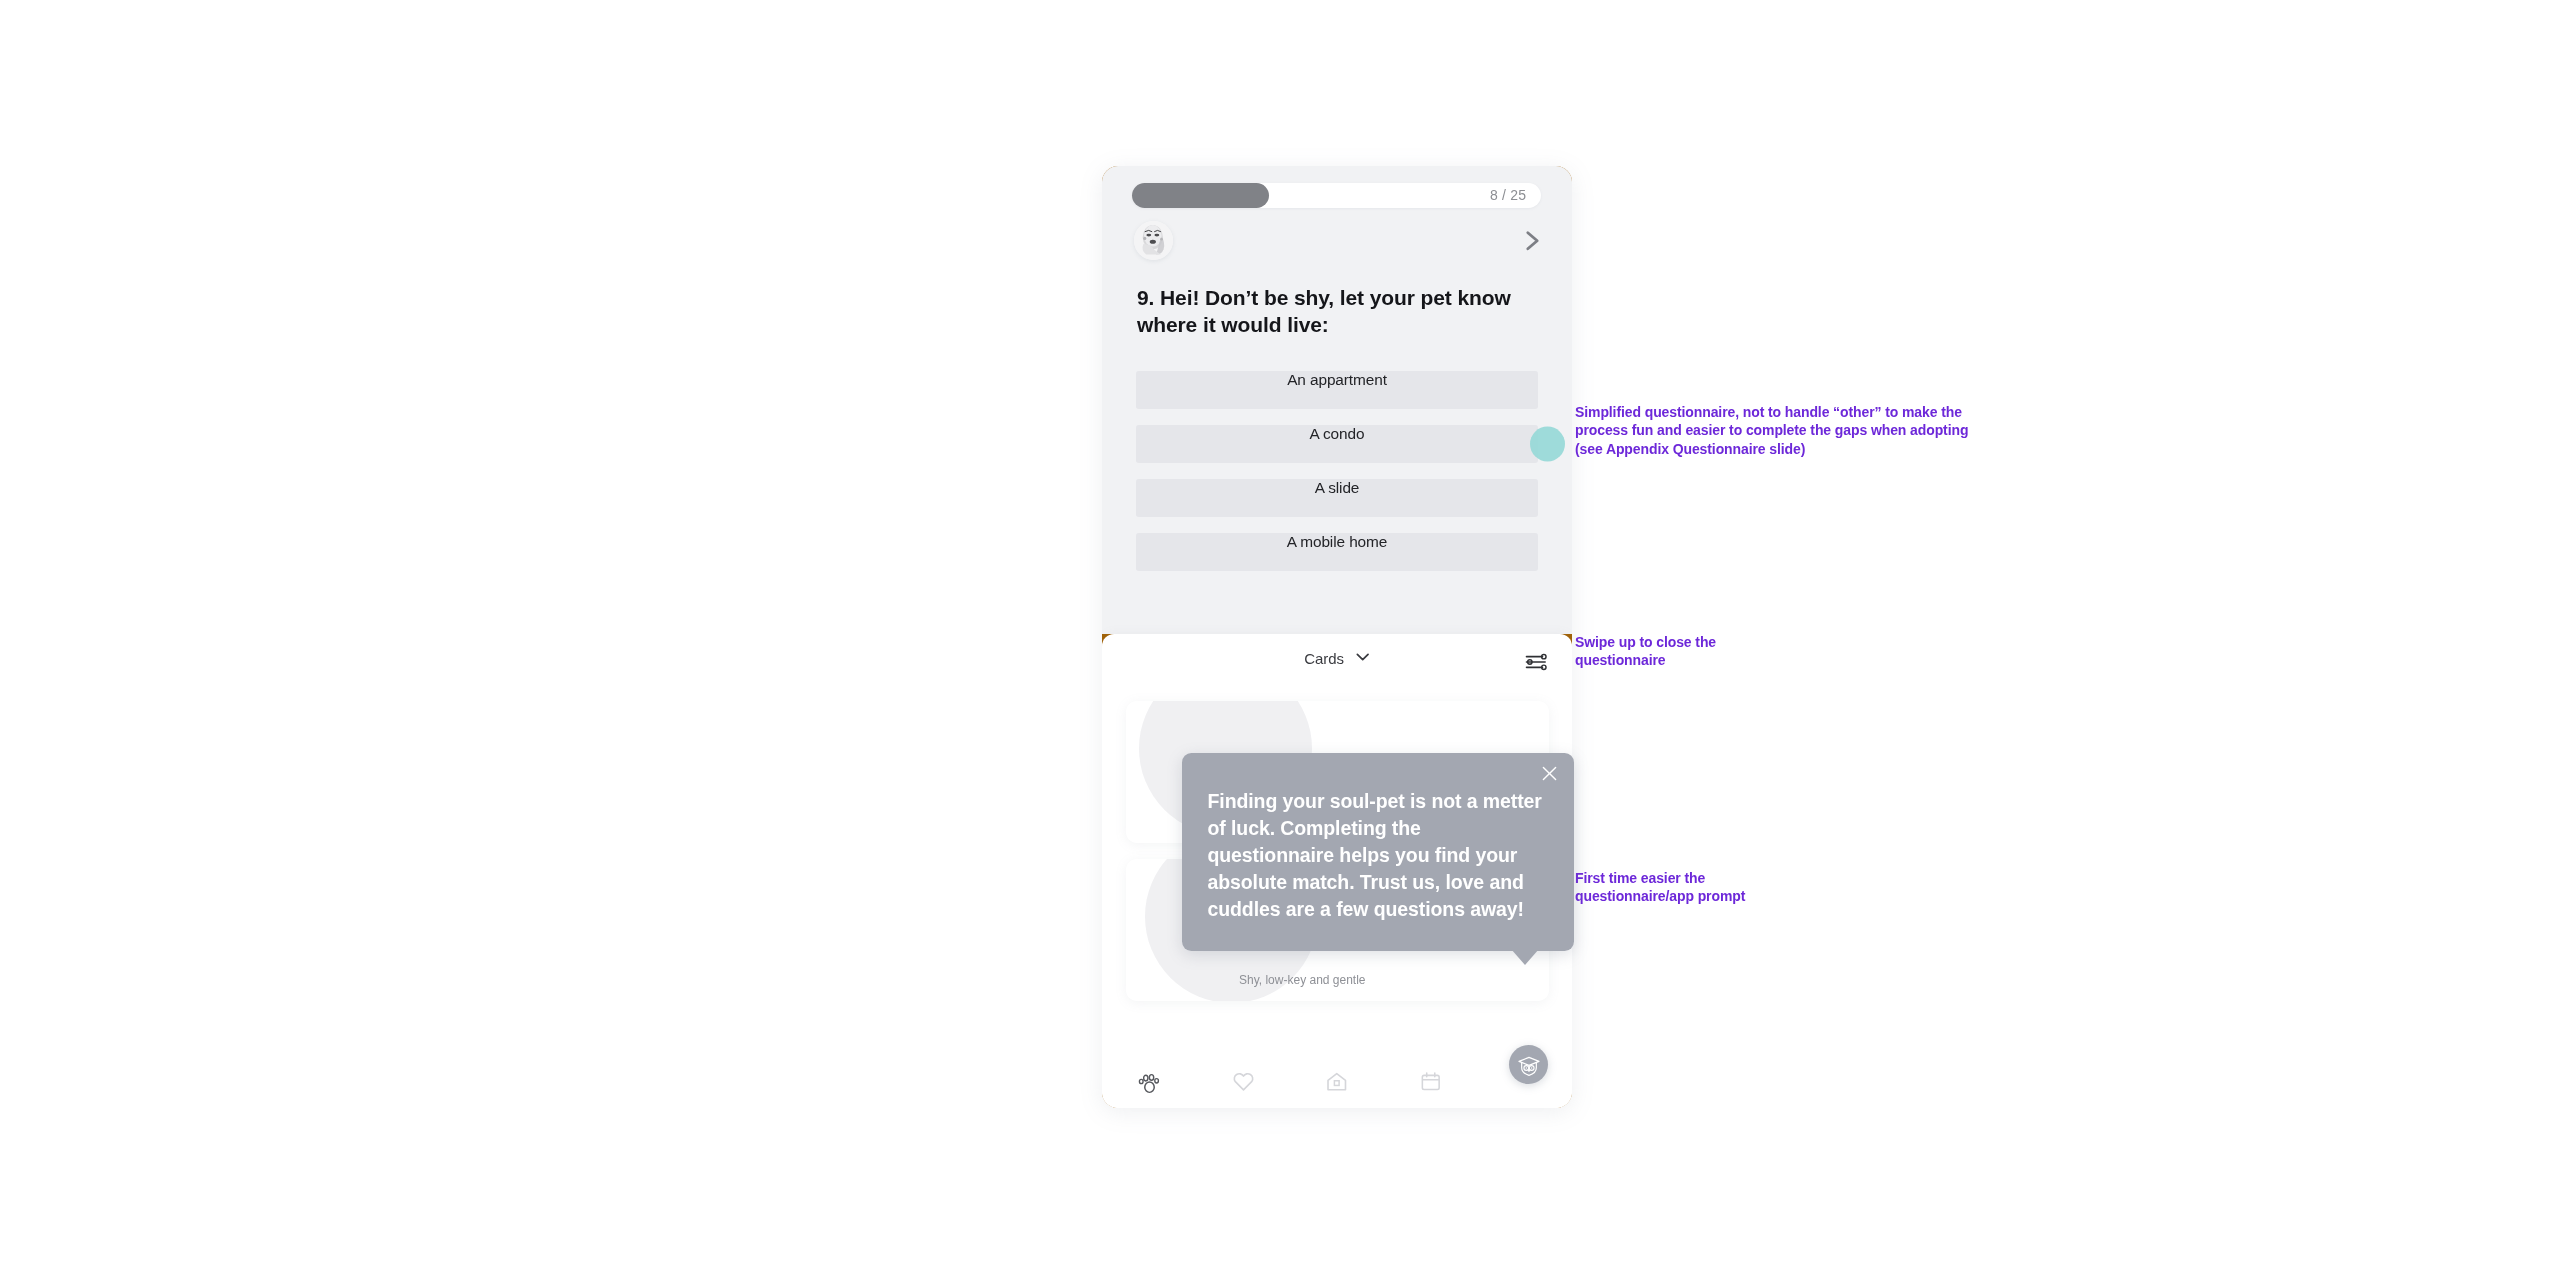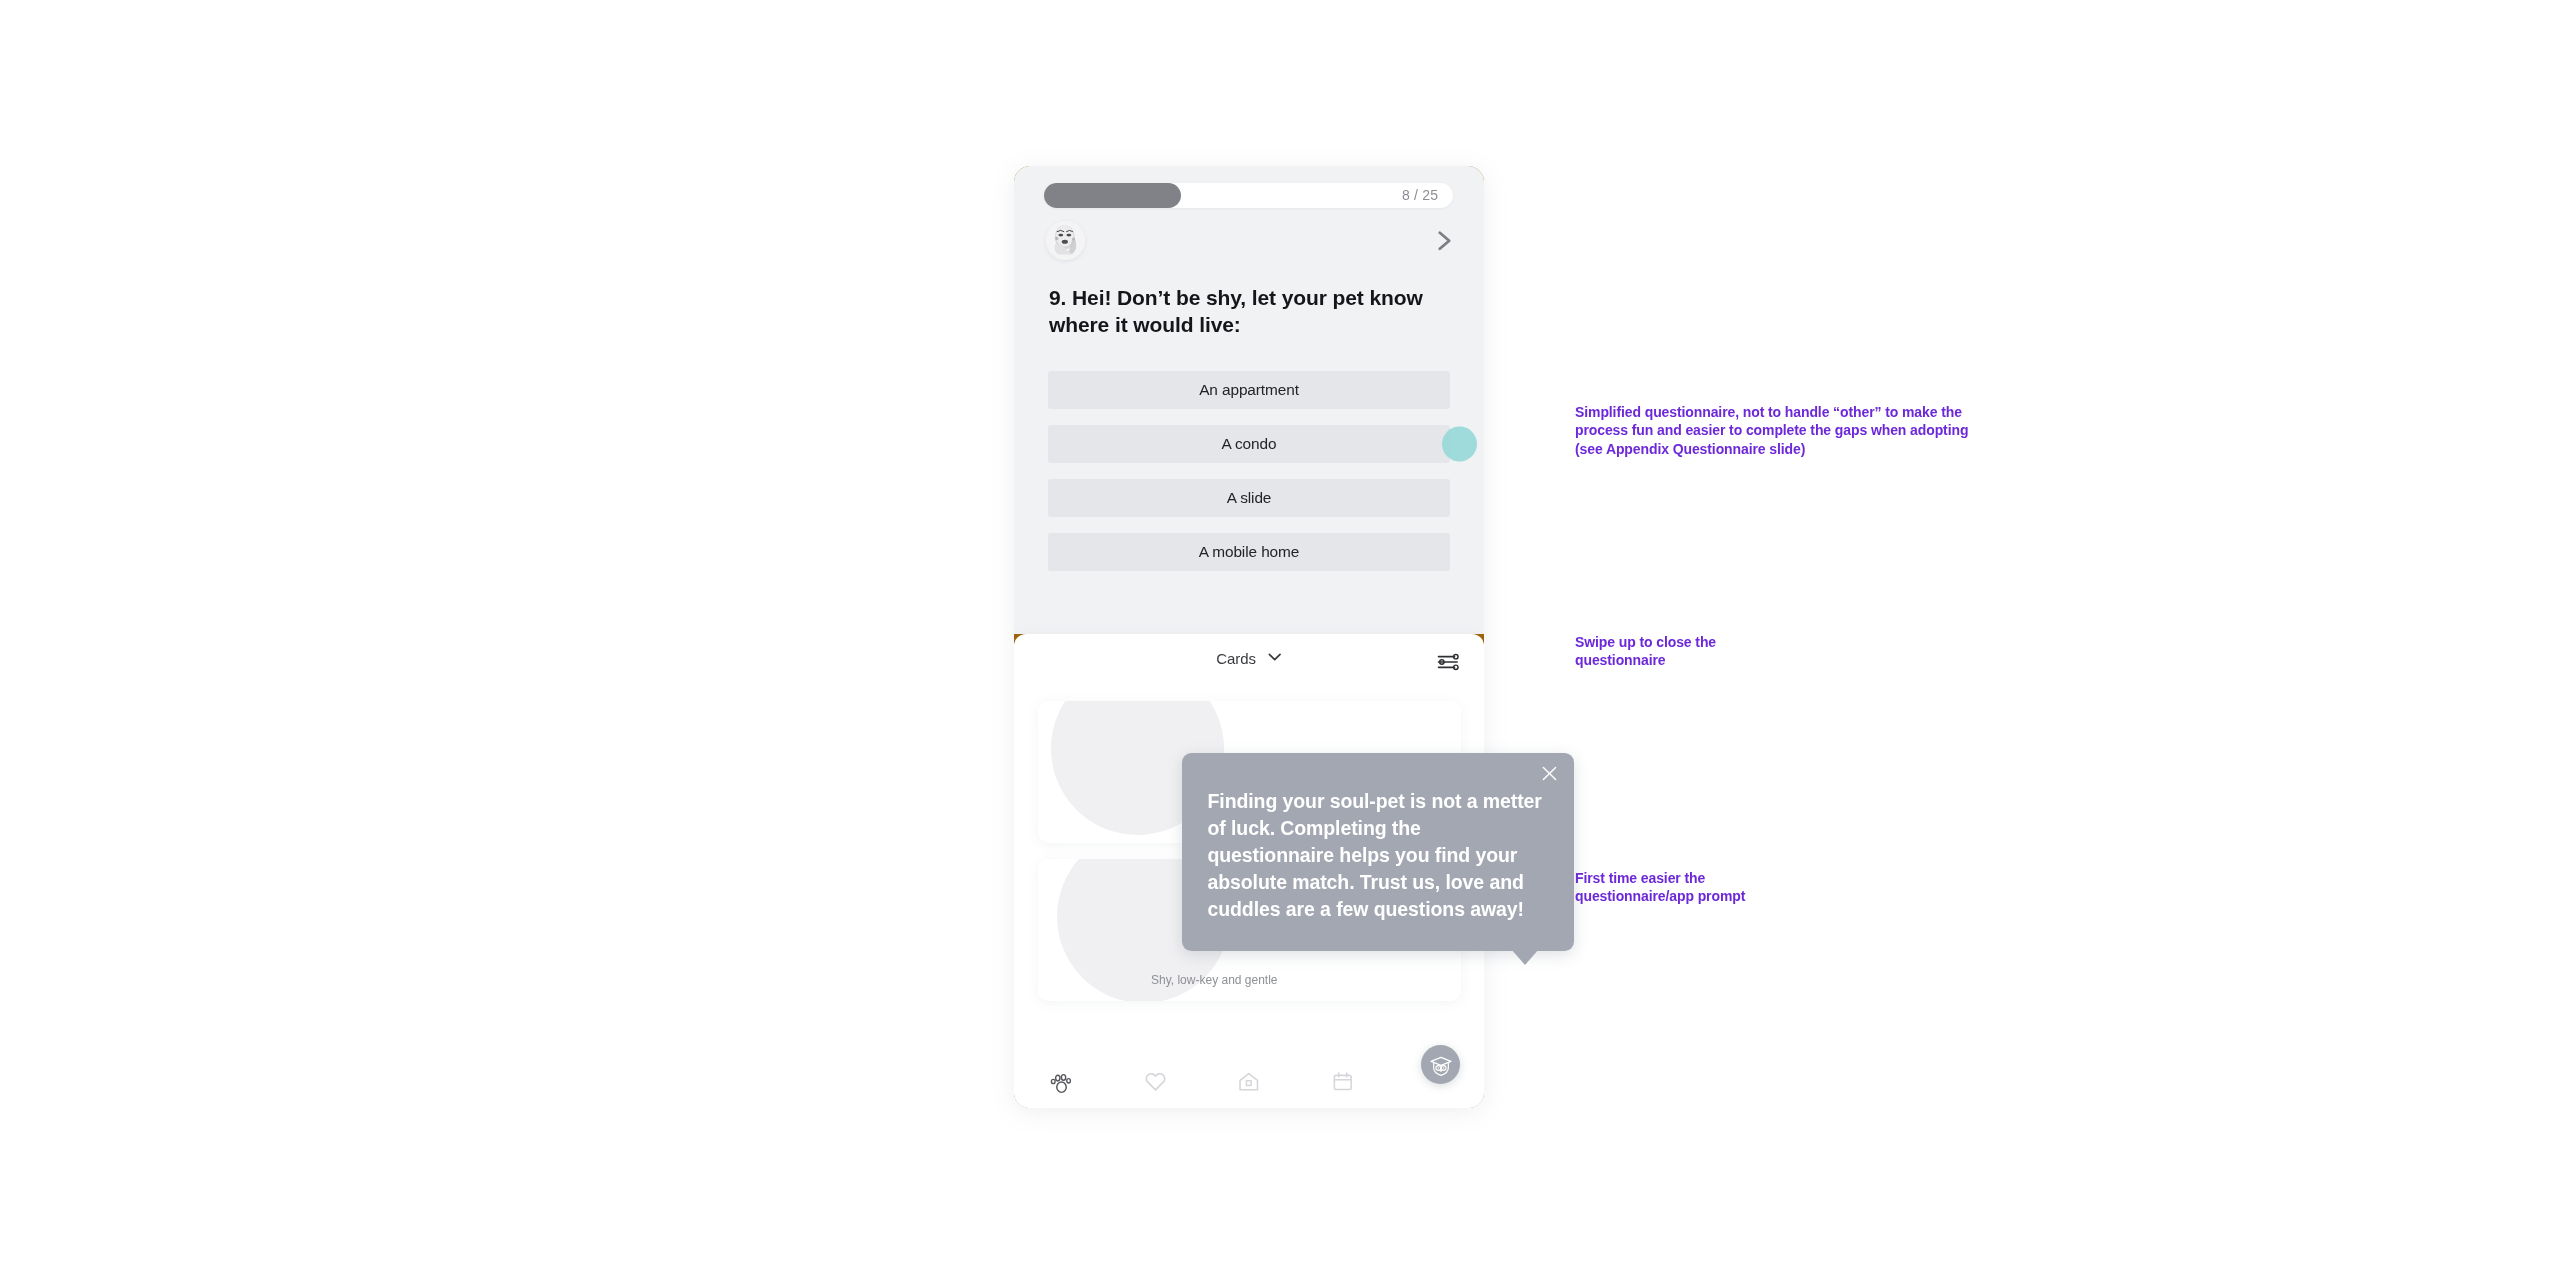--- a/index.html
+++ b/index.html
@@ -11,21 +11,21 @@
     width: 2576px;
     height: 1261px;
     font-family: "Liberation Sans", sans-serif;
     position: relative;
     overflow: hidden;
   }
 
   
   #phone-frame {
     position: absolute;
-    left: 1014px;
+    left: 1102px;
     top: 166px;
     width: 470px;
     height: 942px;
     background: #a16207;
     border-radius: 16px;
     box-shadow: 0 4px 23px rgba(120,130,145,0.13);
     overflow: hidden;
   }
 
   
@@ -106,21 +106,21 @@
     top: 205px;
     width: 402px;
   }
   .option-row {
     position: relative;
     height: 38px;
     margin-bottom: 16px;
     background: #e5e6ea;
     border-radius: 2.7px;
     display: flex;
-    align-items: center;
+    align-items: flex-start;
     justify-content: center;
     cursor: pointer;
   }
   .option-label {
     font-size: 15.4px;
     color: #232428;
     letter-spacing: -0.1px;
   }
   .option-dot {
     position: absolute;

